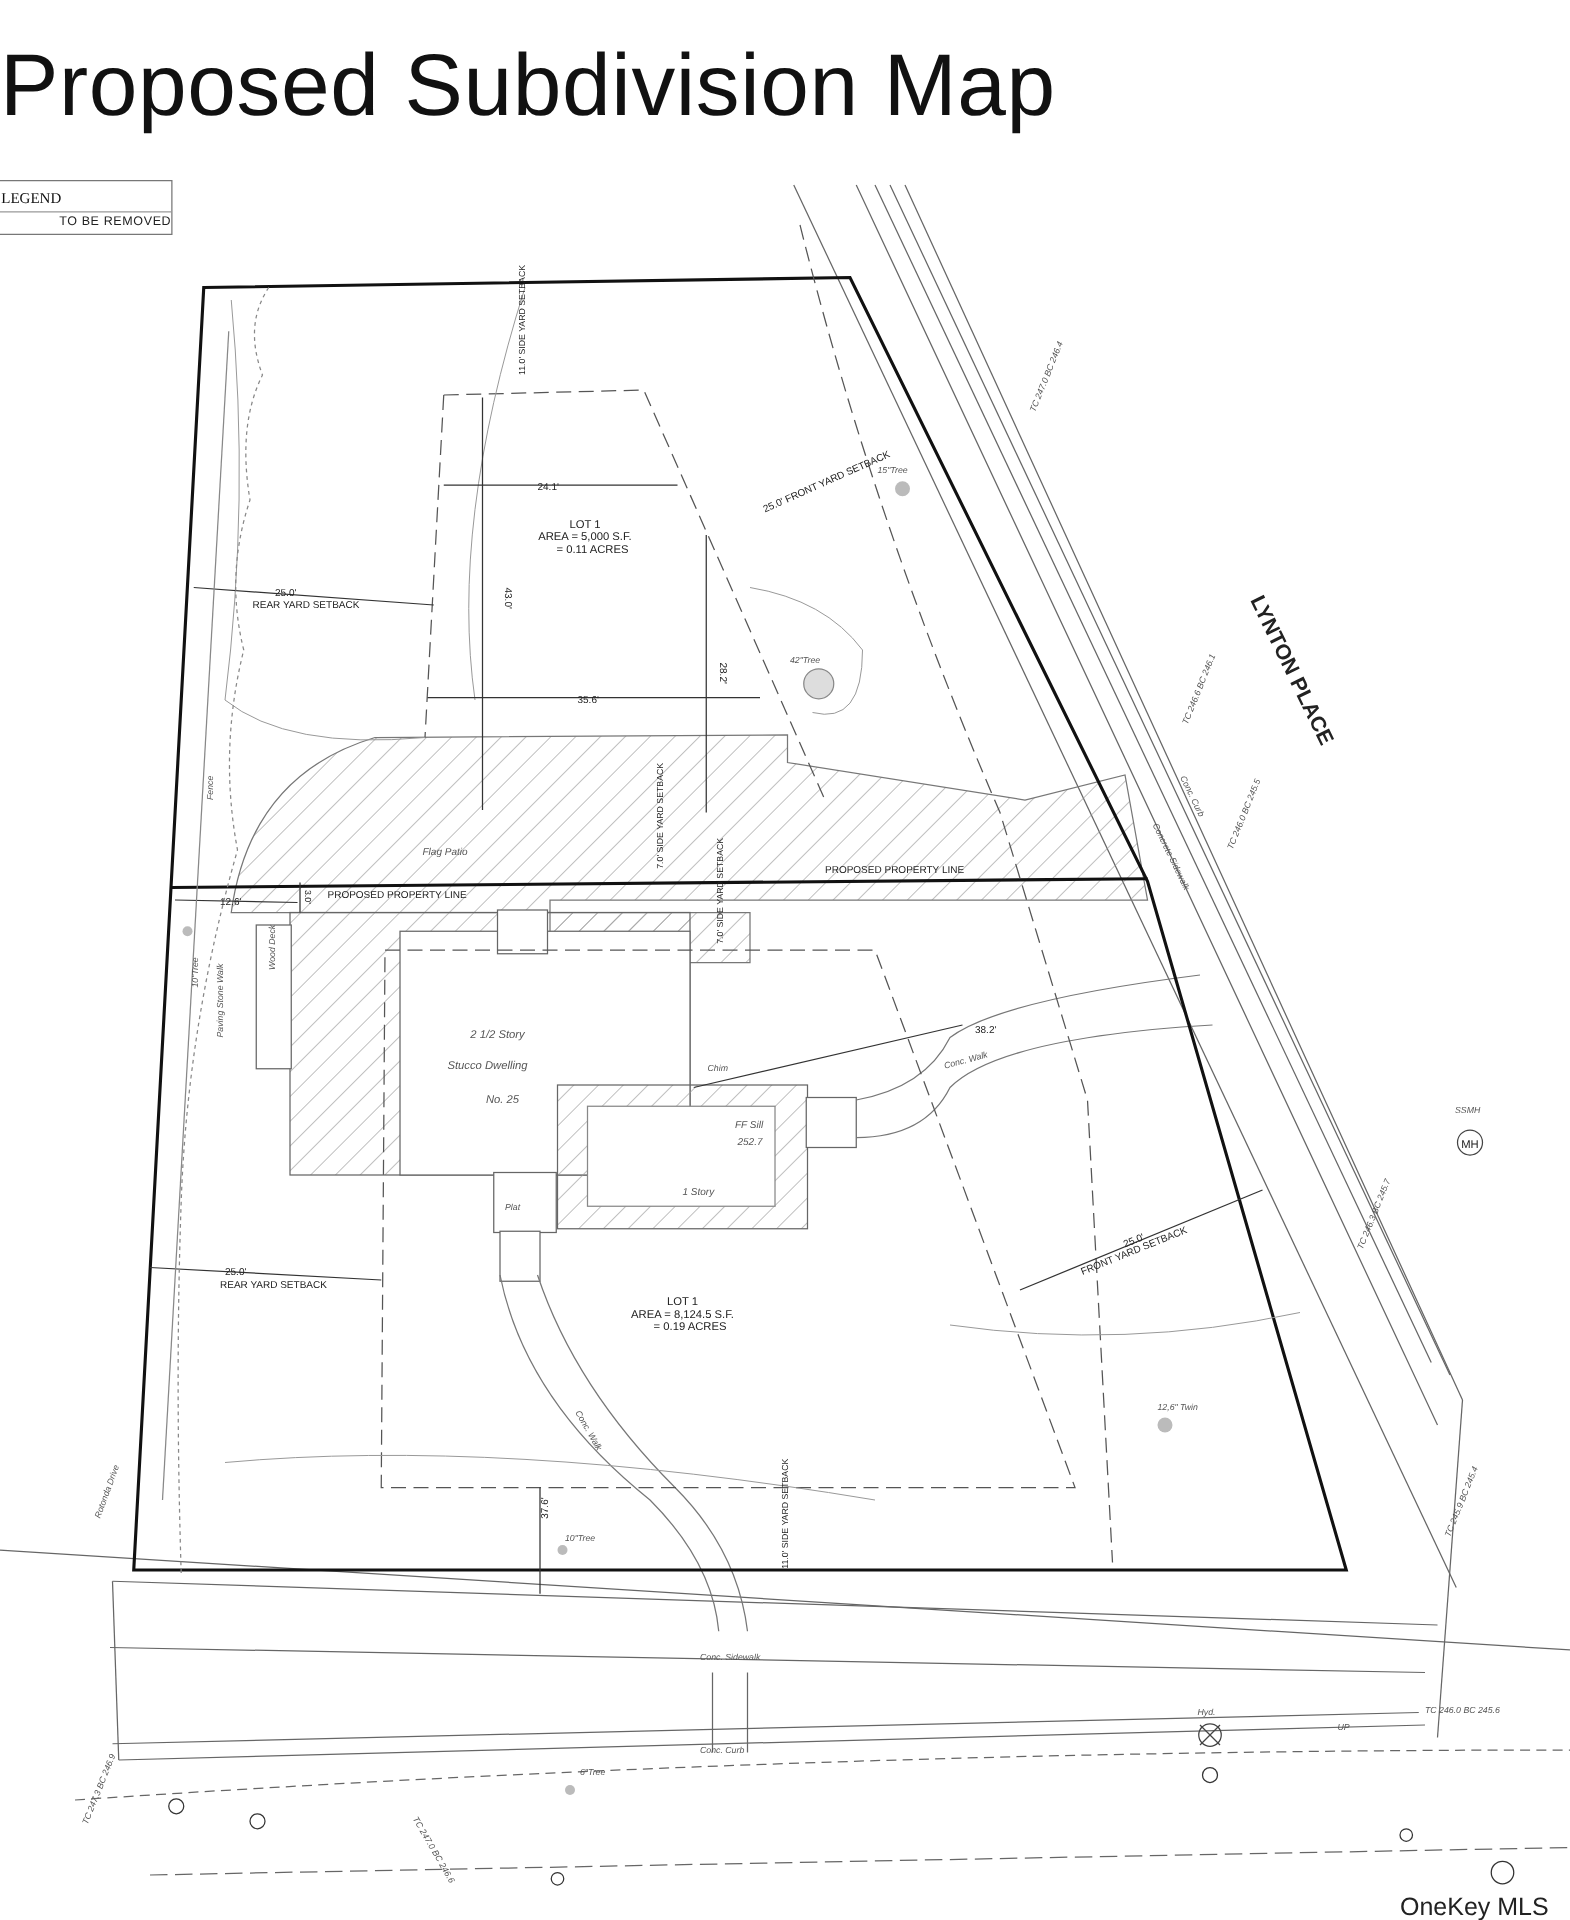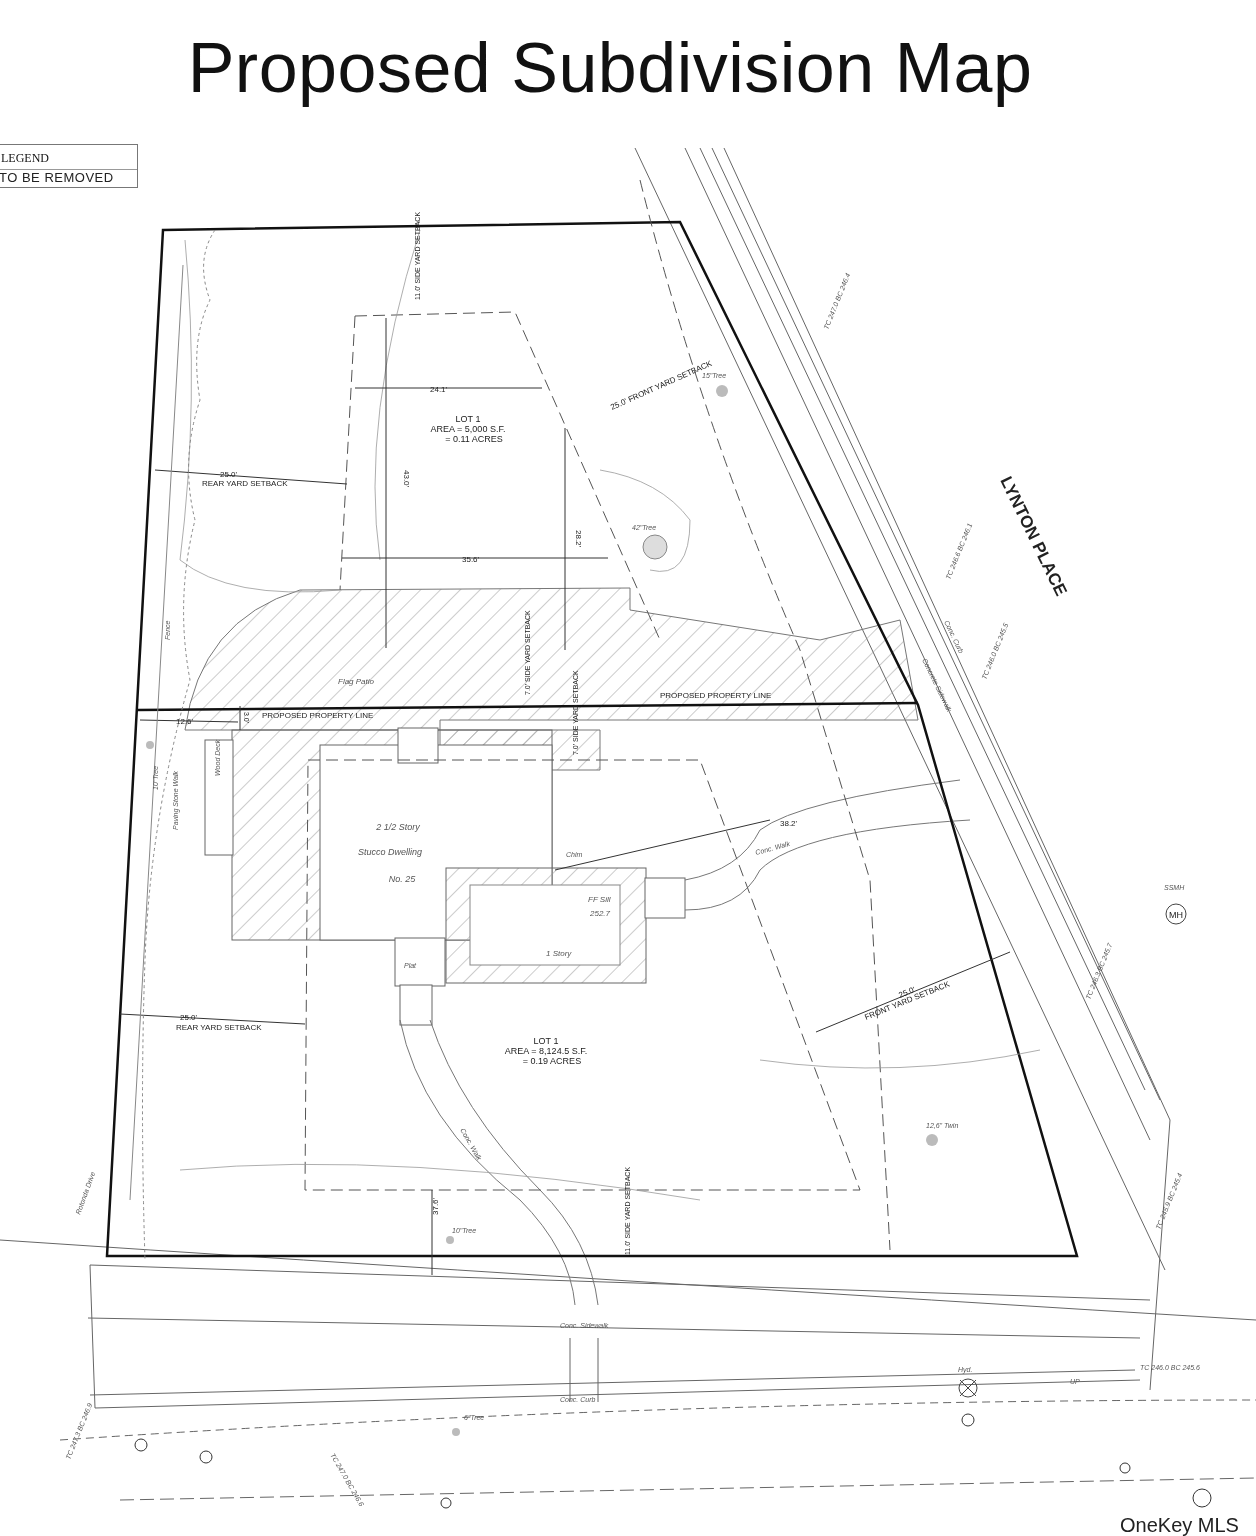--- a/index.html
+++ b/index.html
@@ -1,20 +1,20 @@
 <!DOCTYPE html>
 <html><head>
 <meta charset="utf-8">
 <style>
   html, body { margin:0; padding:0; background:#ffffff; }
   body { width:1256px; height:1536px; position:relative; overflow:hidden; font-family:"Liberation Sans", sans-serif; }
-  .title { position:absolute; left:0; top:28px; width:1220px; text-align:center; font-size:70px; color:#111; letter-spacing:0.5px; }
+  .title { position:absolute; left:0; top:28px; width:1220px; text-align:left; font-size:70px; color:#111; letter-spacing:0.5px; }
   .legend { position:absolute; left:-2px; top:144px; width:138px; height:42px; border:1px solid #777; background:#fff; }
   .legend .lh { height:24px; border-bottom:1px solid #999; font-family:"Liberation Serif", serif; font-size:12px; line-height:26px; padding-left:2px; color:#111; }
-  .legend .li { font-size:13px; line-height:16px; padding-left:0; color:#222; letter-spacing:0.5px; }
+  .legend .li { font-size:10px; line-height:16px; padding-left:0; color:#222; letter-spacing:0.5px;text-align:right; }
   svg.map { position:absolute; left:0; top:0; }
   .lbl { font-family:"Liberation Sans", sans-serif; fill:#222; }
   .ital { font-style:italic; fill:#555; }
 </style>
 </head>
 <body>
 
 <div class="title">Proposed Subdivision Map</div>
 
 <div class="legend">

